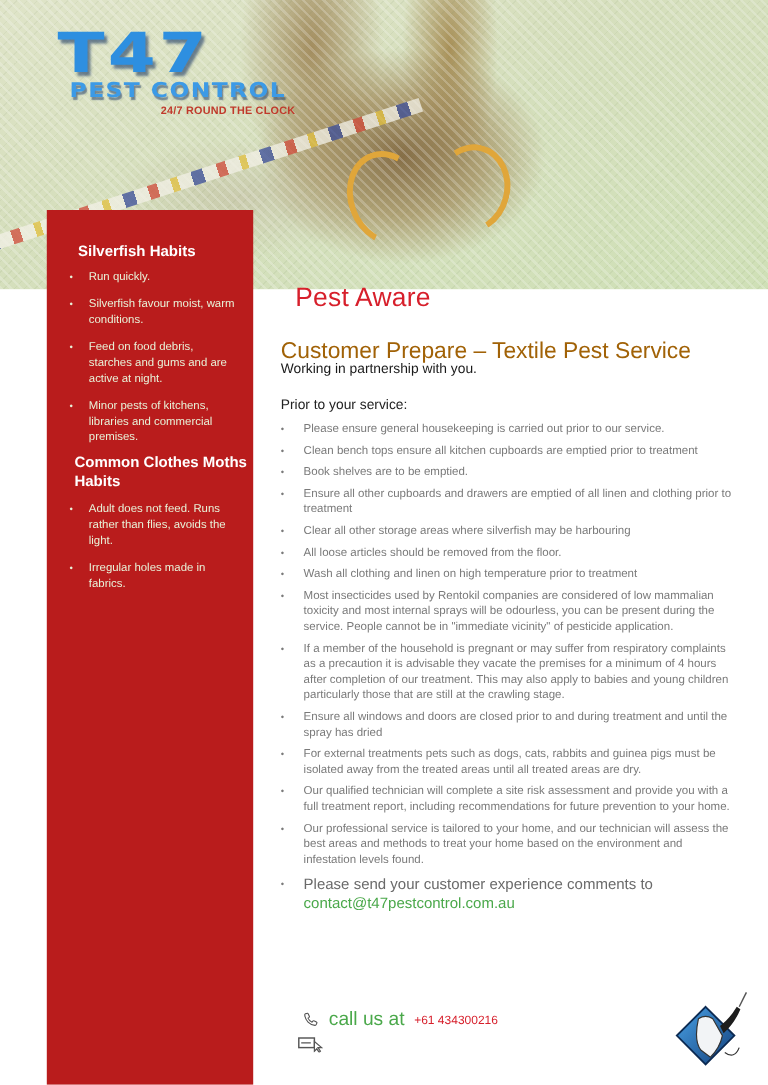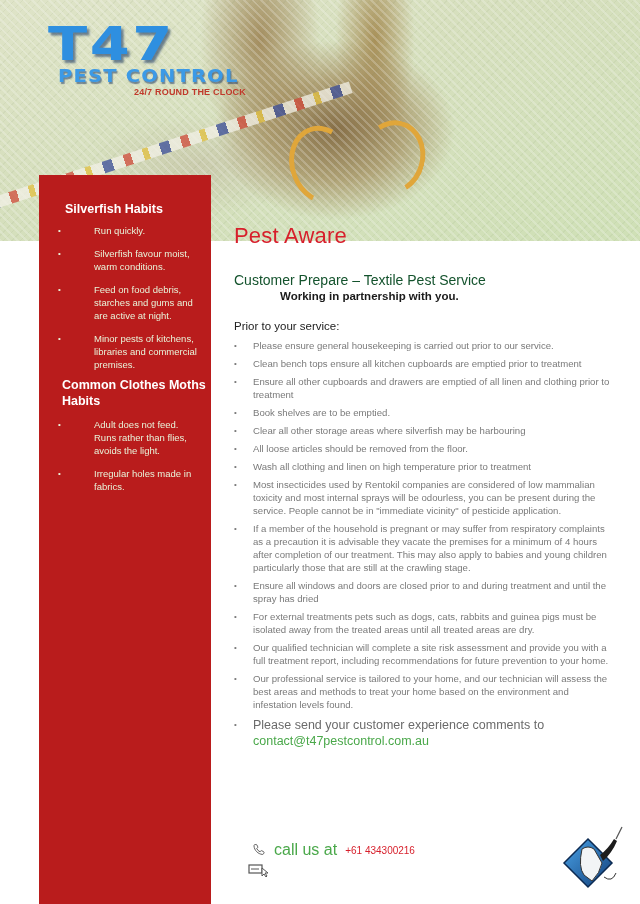--- a/index.html
+++ b/index.html
@@ -23,28 +23,28 @@
   .logo-t47{font-family:"DejaVu Sans",sans-serif;font-weight:bold;font-size:46px;letter-spacing:2px;color:#2e8fe0;line-height:40px;
     text-shadow:2px 3px 2px rgba(10,40,90,.55);transform:scaleX(1.25);transform-origin:left;}
   .logo-pc{font-family:"DejaVu Sans",sans-serif;font-weight:bold;font-size:17px;color:#3c9ae6;letter-spacing:1px;margin-top:2px;margin-left:10px;
     text-shadow:1px 2px 1px rgba(10,40,90,.5);transform:scaleX(1.15);transform-origin:left;}
   .logo-tag{font-size:9px;font-weight:bold;color:#c0392b;margin-left:86px;margin-top:1px;letter-spacing:.2px;}
   .sidebar{position:absolute;left:39px;top:175px;width:172px;height:729px;background:#b91c1c;color:#eef6e3;}
   .sidebar h3{margin:0;font-size:12.5px;font-weight:bold;color:#ffffff;}
   .sb-h1{position:absolute;left:26px;top:27px;}
   .sb-h2{position:absolute;left:23px;top:202px;width:145px;line-height:16px;}
   .sb-list{position:absolute;left:0;width:172px;margin:0;padding:0;list-style:none;}
-  .sb-list li{position:relative;padding-left:55px;padding-right:14px;font-size:9.5px;line-height:13px;margin-bottom:10px;color:#e8f3d9;}
+  .sb-list li{position:relative;padding-left:35px;padding-right:14px;font-size:9.5px;line-height:13px;margin-bottom:10px;color:#e8f3d9;}
   .sb-list li::before{content:"•";position:absolute;left:19px;top:0;font-size:8px;color:#e8f3d9;}
   .sb-list1{top:49px;}
   .sb-list2{top:243px;}
   .main{position:absolute;left:234px;top:222px;width:380px;}
-  .title{font-size:22px;color:#d71f2b;margin:0;line-height:28px;font-weight:normal;letter-spacing:.2px;}
-  .subtitle{font-size:14px;color:#14532d;margin-top:22px;line-height:17px;}
-  .tagline{font-size:11.5px;color:#1a1a1a;font-weight:bold;line-height:14px;margin-top:0;margin-left:46px;}
+  .title{font-size:22px;color:#d71f2b;margin:12px;line-height:28px;font-weight:normal;letter-spacing:.2px;}
+  .subtitle{font-size:19px;color:#a16207;margin-top:22px;line-height:17px;}
+  .tagline{font-size:11.5px;color:#1a1a1a;font-weight:normal;line-height:14px;margin-top:0;}
   .prior{font-size:11.5px;color:#222;font-weight:normal;margin-top:16px;line-height:14px;}
   .items{list-style:none;margin:6px 0 0 0;padding:0;}
   .items li{position:relative;padding-left:19px;font-size:9.6px;line-height:13px;color:#7a7a7a;margin-bottom:5px;}
   .items li::before{content:"•";position:absolute;left:0;top:0;font-size:8px;color:#7a7a7a;}
   .items li.big{font-size:12.5px;line-height:16px;color:#6a6a6a;margin-top:6px;}
   .email{color:#4aa84a;display:block;}
   .contact{position:absolute;left:248px;top:840px;}
   .c-row{display:flex;align-items:center;height:20px;}
   .c-icon{width:22px;display:inline-flex;justify-content:center;color:#555;font-size:13px;}
   .c-call{font-size:16px;color:#4aa84a;margin-left:4px;}
@@ -83,22 +83,22 @@
 </aside>
 
 <main class="main">
   <h1 class="title">Pest Aware</h1>
   <div class="subtitle">Customer Prepare – Textile Pest Service</div>
   <div class="tagline">Working in partnership with you.</div>
   <div class="prior">Prior to your service:</div>
   <ul class="items">
     <li>Please ensure general housekeeping is carried out prior to our service.</li>
     <li>Clean bench tops ensure all kitchen cupboards are emptied prior to treatment</li>
+    <li>Book shelves are to be emptied.</li>
     <li>Ensure all other cupboards and drawers are emptied of all linen and clothing prior to treatment</li>
-    <li>Book shelves are to be emptied.</li>
     <li>Clear all other storage areas where silverfish may be harbouring</li>
     <li>All loose articles should be removed from the floor.</li>
     <li>Wash all clothing and linen on high temperature prior to treatment</li>
     <li>Most insecticides used by Rentokil companies are considered of low mammalian toxicity and most internal sprays will be odourless, you can be present during the service. People cannot be in "immediate vicinity" of pesticide application.</li>
     <li>If a member of the household is pregnant or may suffer from respiratory complaints as a precaution it is advisable they vacate the premises for a minimum of 4 hours after completion of our treatment. This may also apply to babies and young children particularly those that are still at the crawling stage.</li>
     <li>Ensure all windows and doors are closed prior to and during treatment and until the spray has dried</li>
     <li>For external treatments pets such as dogs, cats, rabbits and guinea pigs must be isolated away from the treated areas until all treated areas are dry.</li>
     <li>Our qualified technician will complete a site risk assessment and provide you with a full treatment report, including recommendations for future prevention to your home.</li>
     <li>Our professional service is tailored to your home, and our technician will assess the best areas and methods to treat your home based on the environment and infestation levels found.</li>
     <li class="big">

